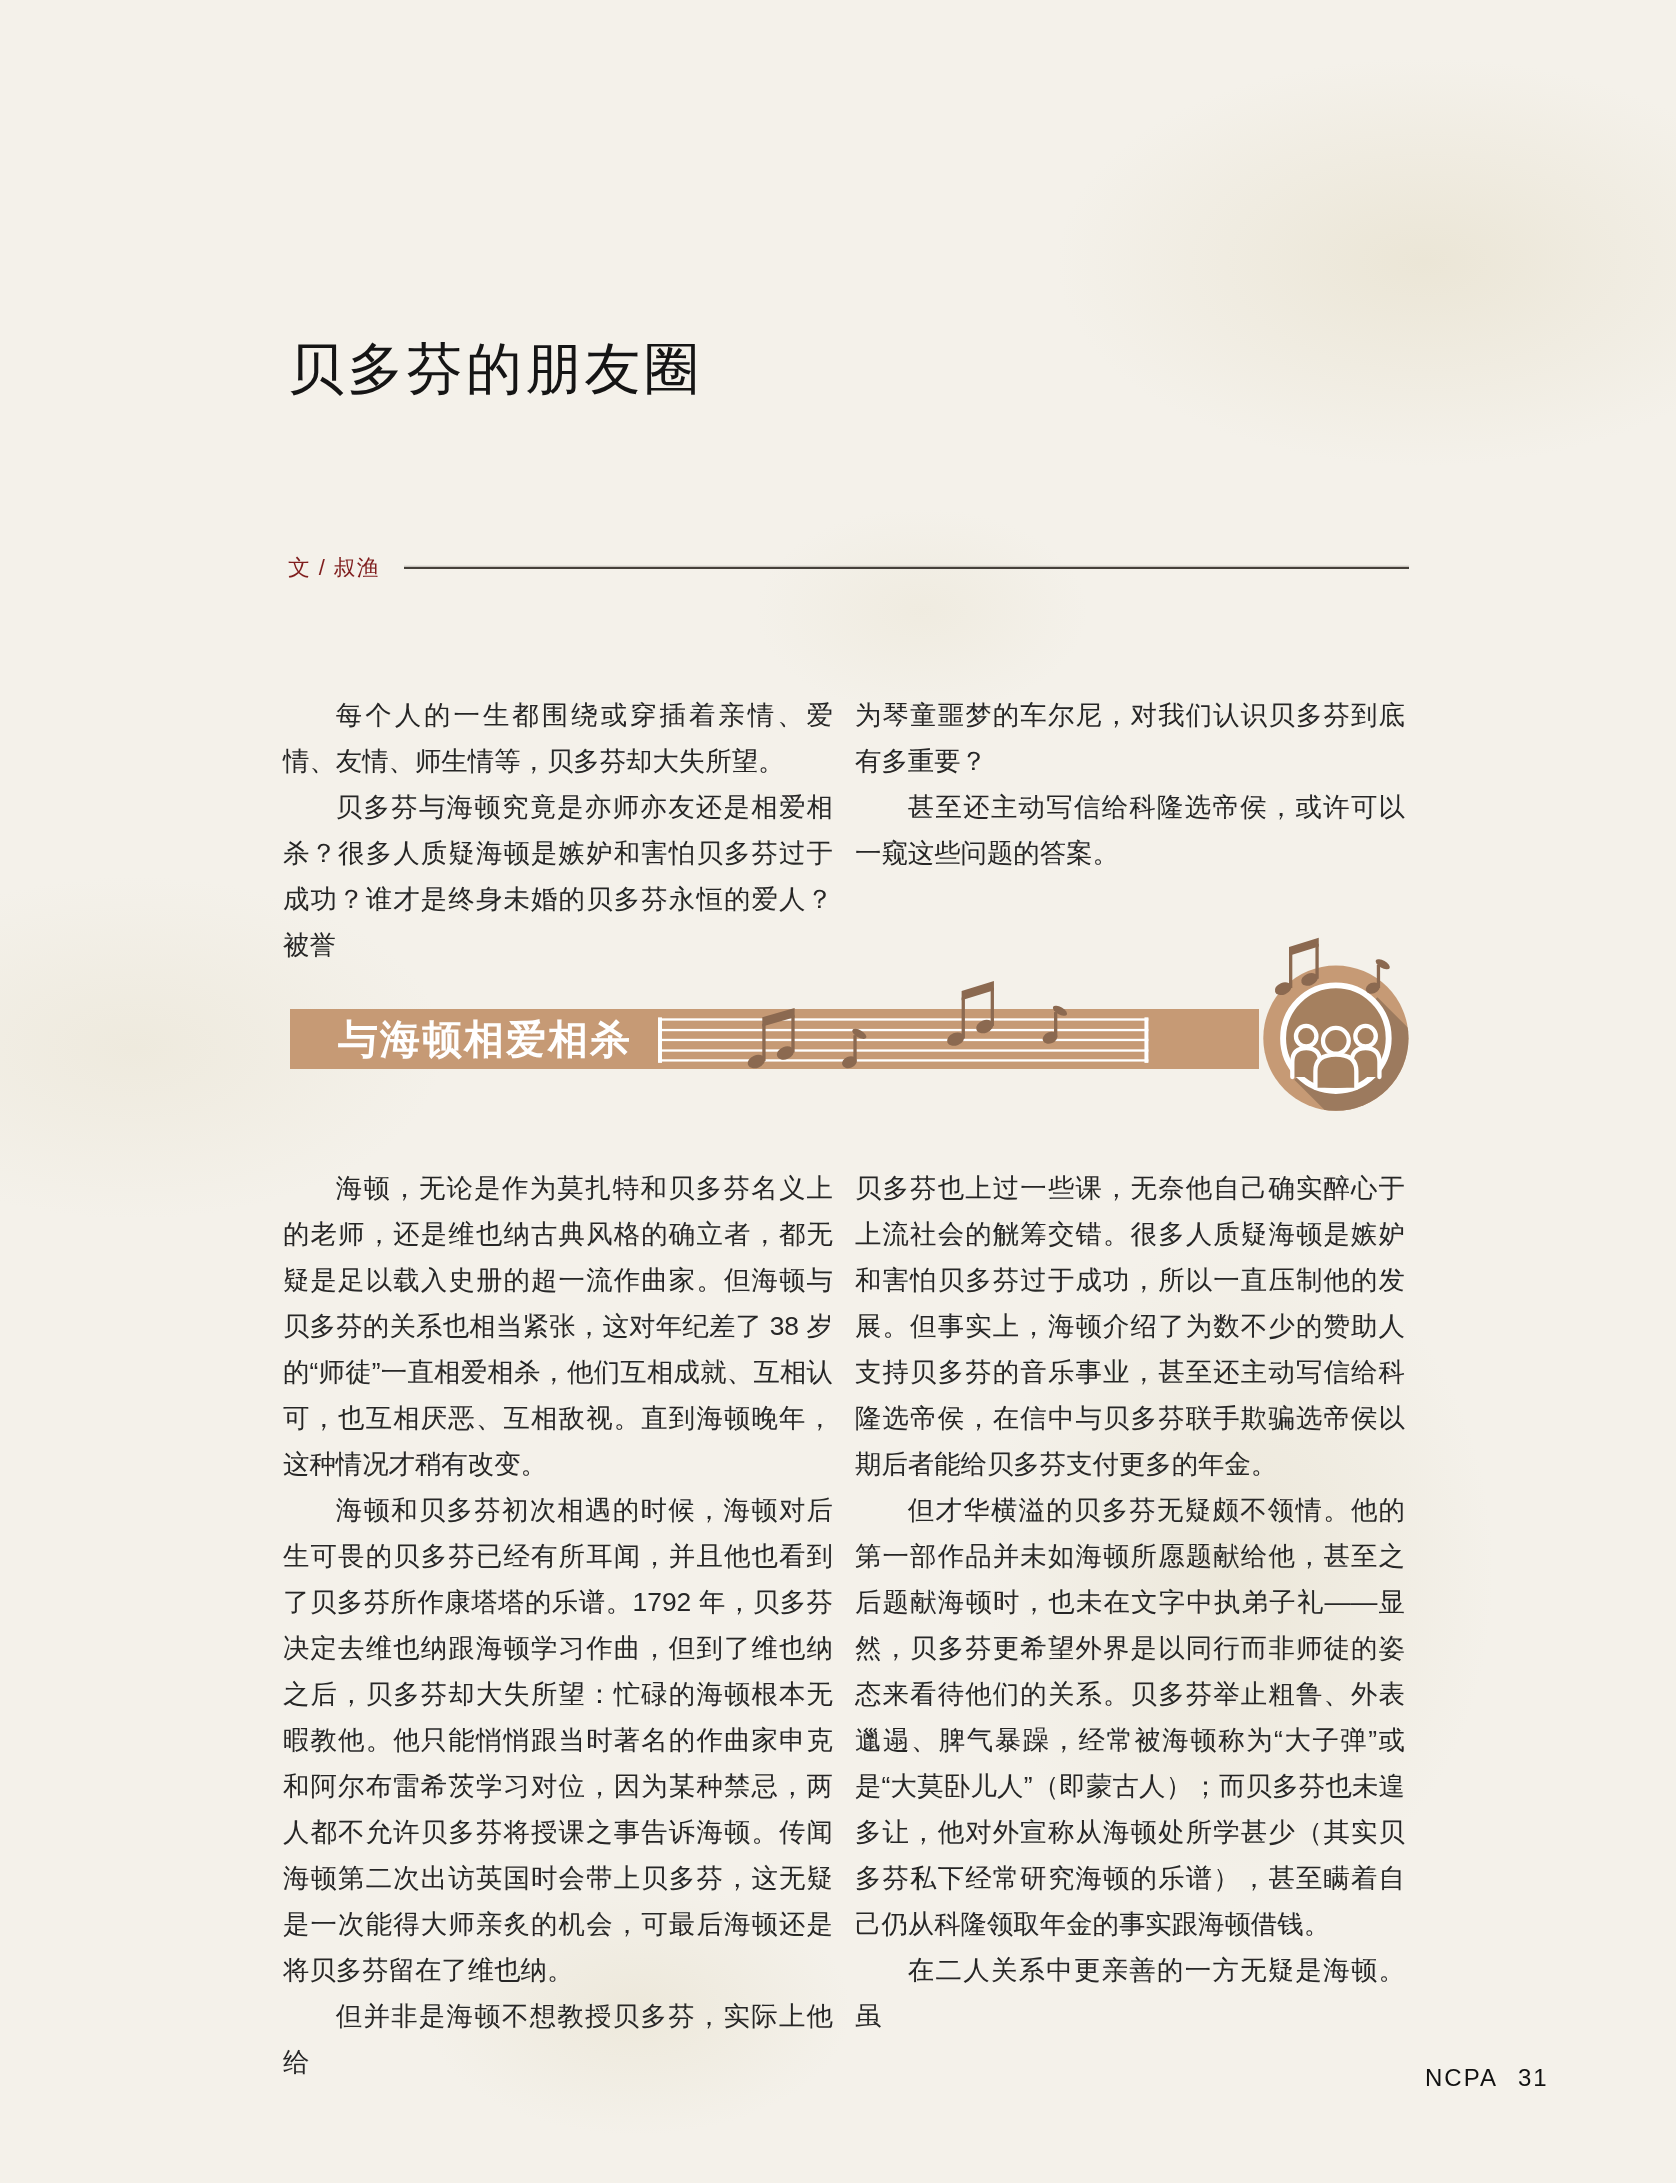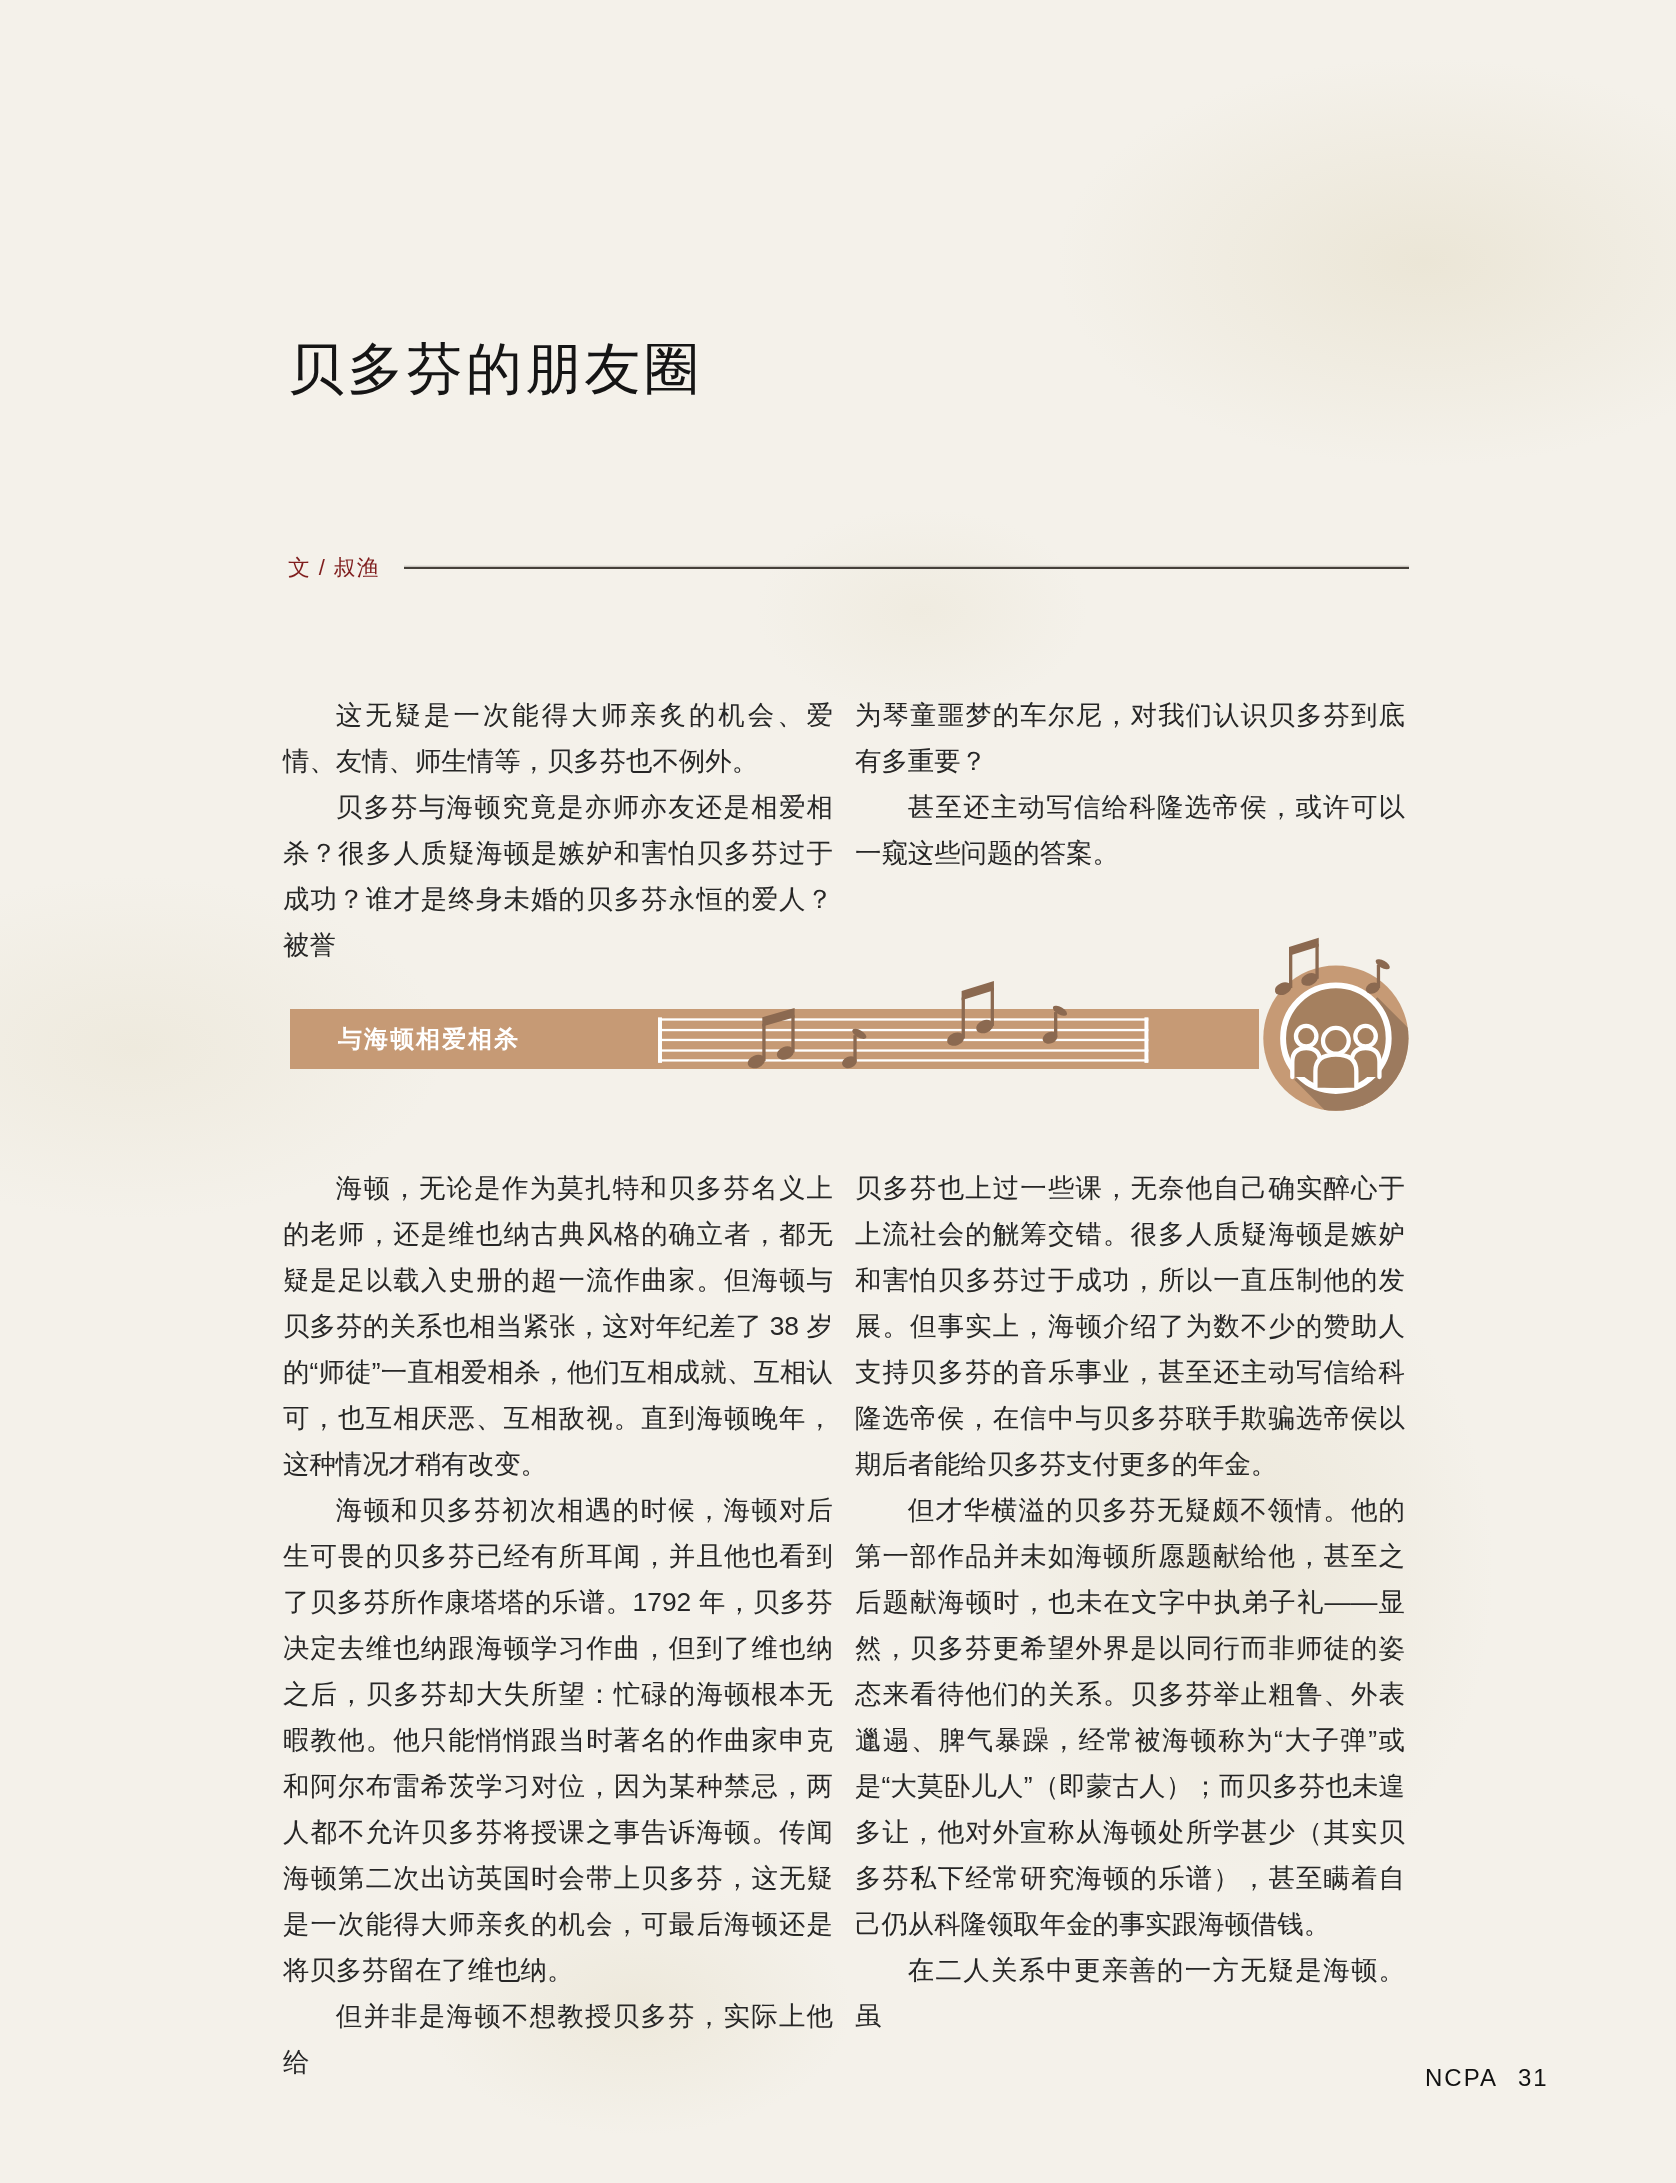--- a/index.html
+++ b/index.html
@@ -38,21 +38,21 @@
   .intro-left{left:283px;top:692px;}
   .intro-right{left:855px;top:692px;}
   .body-left{left:283px;top:1165px;}
   .body-right{left:855px;top:1165px;}
   
   .band{
     position:absolute;left:290px;top:1009px;width:969px;height:60px;
     background:#c69a75;display:flex;align-items:center;
   }
   .band-label{
-    padding-left:48px;font-size:24px;font-weight:bold;color:#ffffff;letter-spacing:2px;
+    padding-left:48px;font-size:40px;font-weight:bold;color:#ffffff;letter-spacing:2px;
   }
   .staff-svg{position:absolute;left:627px;top:961px;width:561px;height:116px;}
   .badge-svg{position:absolute;left:1248px;top:924px;width:185px;height:198px;}
   .page-footer{
     position:absolute;left:1425px;top:2064px;
     font-size:24px;color:#111;letter-spacing:2px;display:flex;gap:20px;
   }
 </style>
 </head>
 <body>
@@ -61,21 +61,21 @@
   <div class="texture"></div>
 
   <h1 class="page-title">贝多芬的朋友圈</h1>
 
   <div class="byline-row">
     <span class="byline">文 / 叔渔</span>
     <div class="byline-rule"></div>
   </div>
 
   <section class="col intro-left">
-    <p class="indent">这无疑是一次能得大师亲炙的机会、爱情、友情、师生情等，贝多芬也不例外。</p>
+    <p class="indent">每个人的一生都围绕或穿插着亲情、爱情、友情、师生情等，贝多芬却大失所望。</p>
     <p class="indent">贝多芬与海顿究竟是亦师亦友还是相爱相杀？很多人质疑海顿是嫉妒和害怕贝多芬过于成功？谁才是终身未婚的贝多芬永恒的爱人？被誉</p>
   </section>
   <section class="col intro-right">
     <p>为琴童噩梦的车尔尼，对我们认识贝多芬到底有多重要？</p>
     <p class="indent">甚至还主动写信给科隆选帝侯，或许可以一窥这些问题的答案。</p>
   </section>
 
   <div class="band">
     <span class="band-label">与海顿相爱相杀</span>
   </div>

